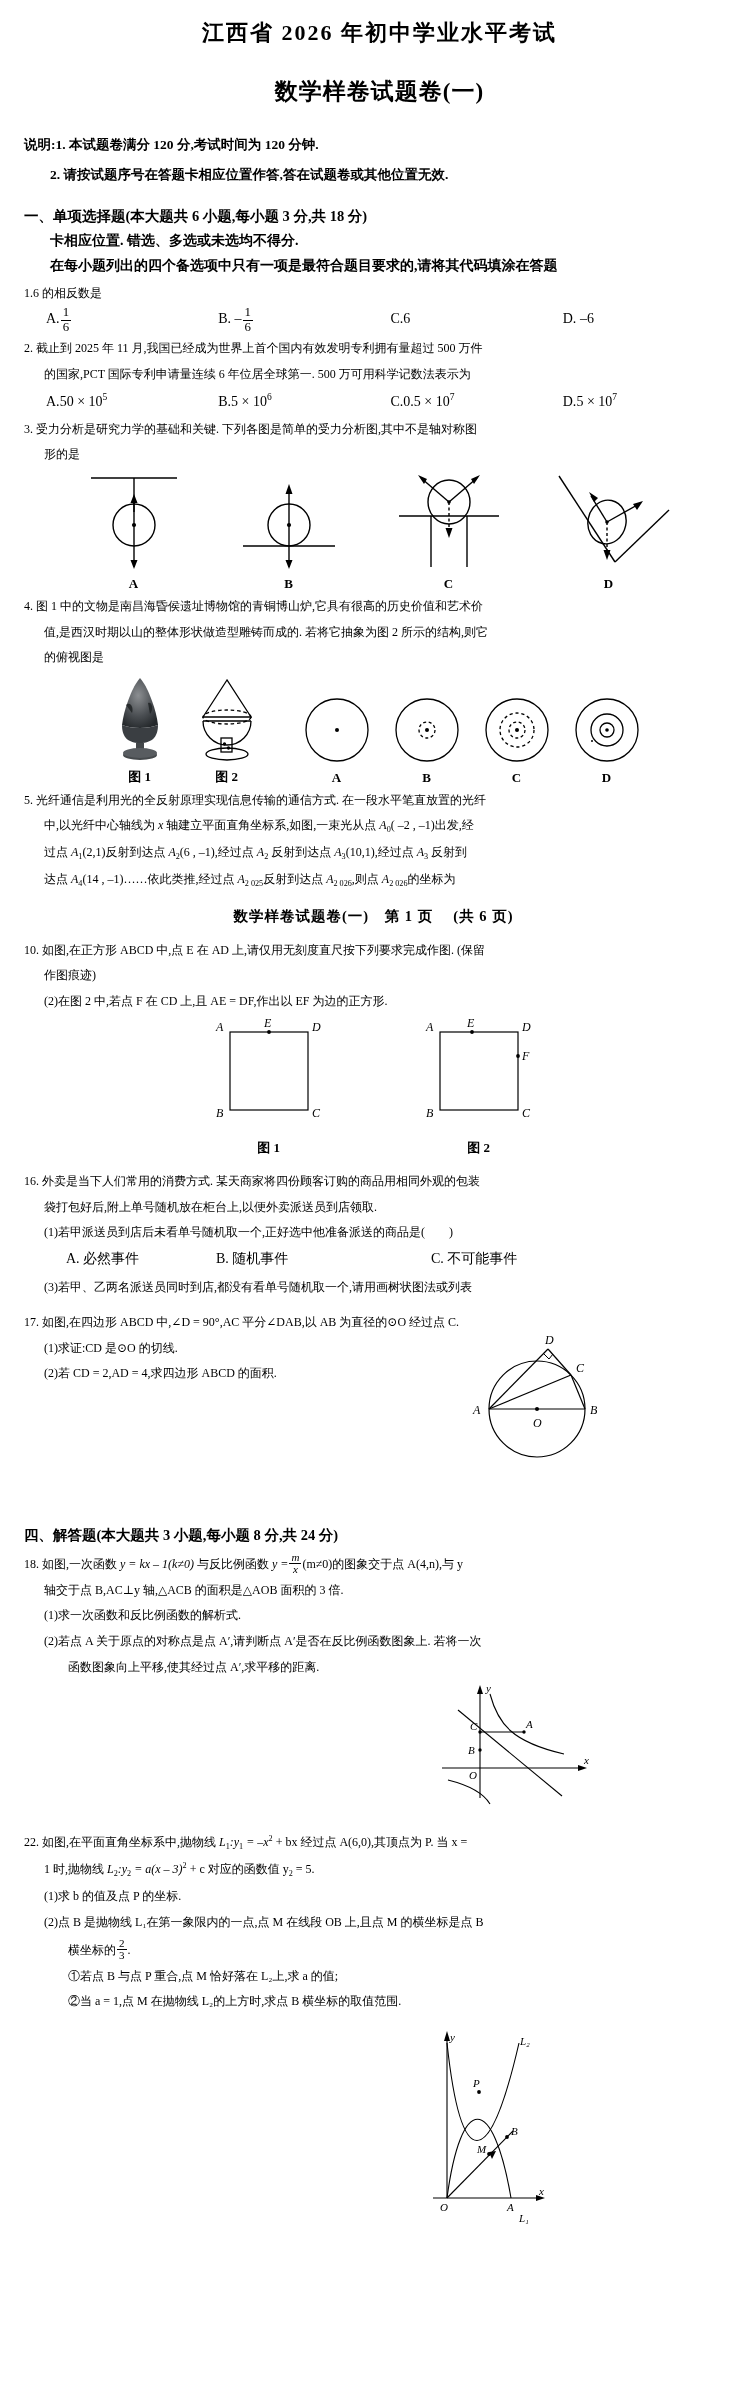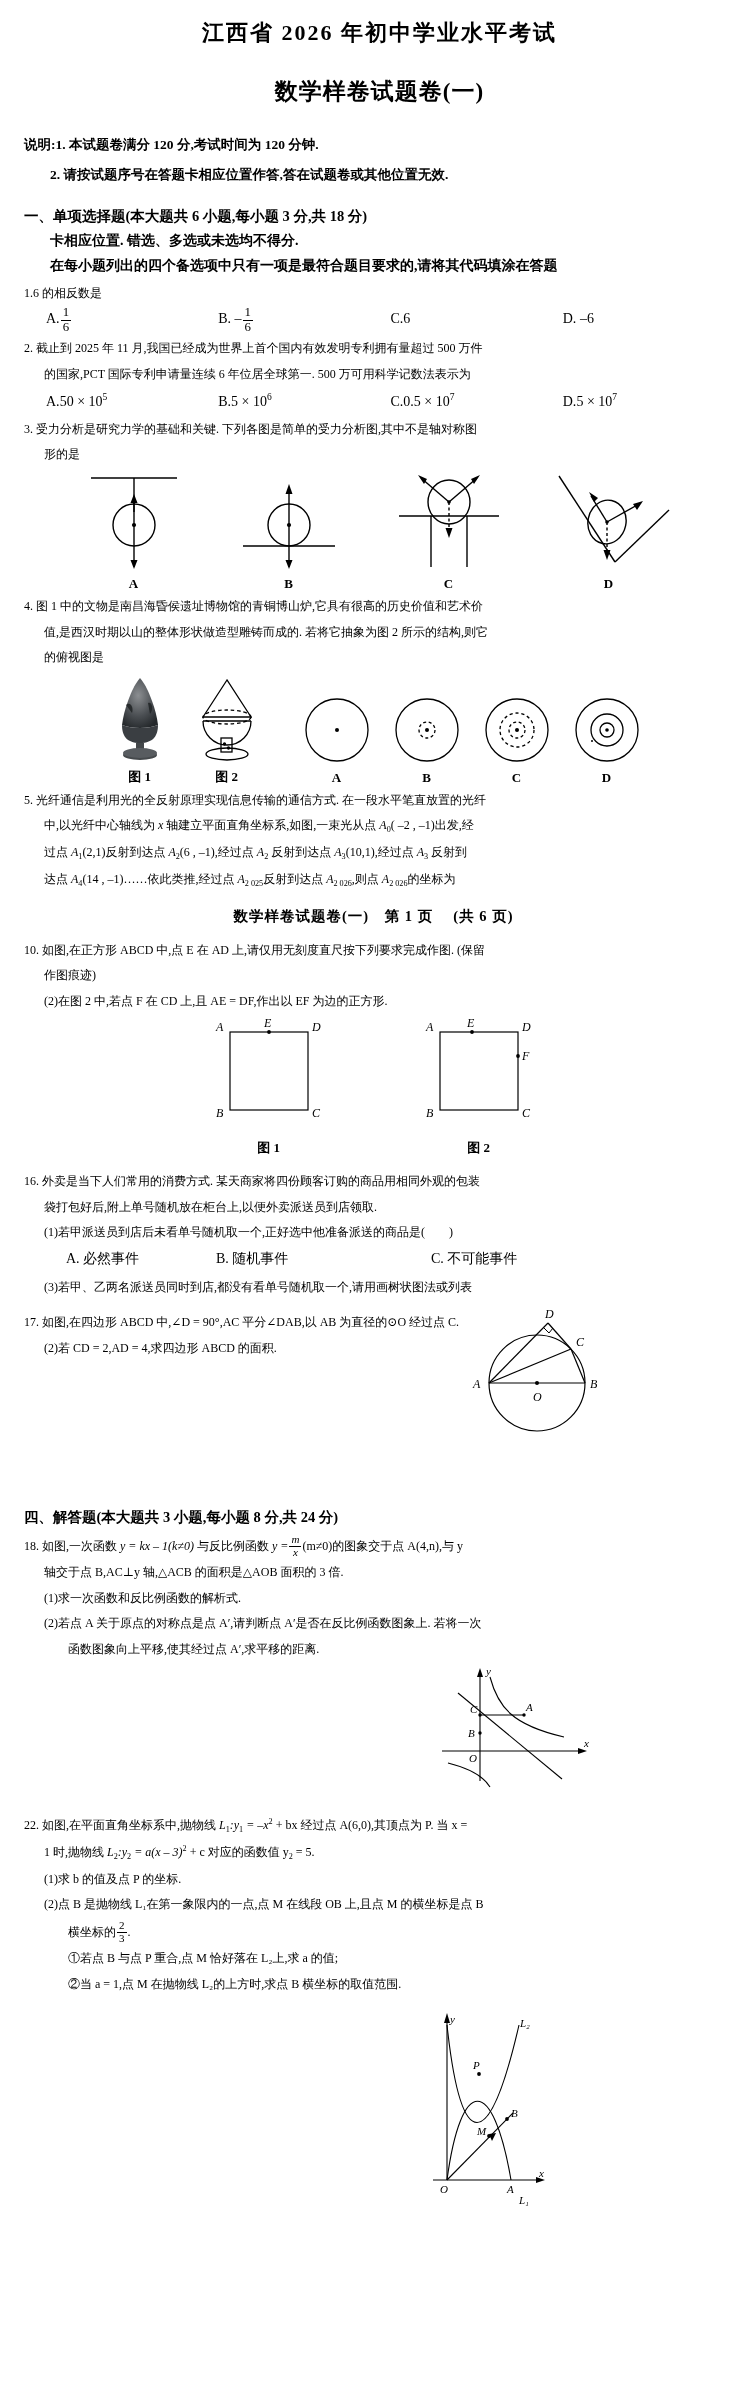--- a/index.html
+++ b/index.html
@@ -46,21 +46,21 @@
   }
   .note-1 { margin-top: 26px; }
   .note-2 { text-indent: 26px; }
 
   .section-head {
     font-size: 14.5px;
     font-weight: bold;
     margin-top: 18px;
     line-height: 1.7;
   }
-  .section-head-4 { margin-top: 36px; }
+  .section-head-4 { margin-top: 28px; }
   .sub-instr {
     font-size: 14px;
     font-weight: bold;
     text-indent: 26px;
     line-height: 1.78;
   }
 
   
   .q {
     font-size: 12px;
@@ -441,20 +441,21 @@
     </div>
     <div class="q q-cont">(3)若甲、乙两名派送员同时到店,都没有看单号随机取一个,请用画树状图法或列表</div>
   </div>
 
   <div class="gap-sm"></div>
 
   <div class="pad">
     <div class="q">
       <span>17.</span> <span>如图,在四边形 ABCD 中,∠D = 90°,AC 平分∠DAB,以 AB 为直径的⊙O 经过点 C.</span>
     </div>
+    <div class="q q-cont">(1)求证:CD 是⊙O 的切线.</div>
     <div class="q q-cont">(2)若 CD = 2,AD = 4,求四边形 ABCD 的面积.</div>
   </div>
 
   <div class="fig-right" style="margin-top:-58px;">
     <div>
       <svg width="180" height="150" viewBox="0 0 180 150">
         <g stroke="#000" stroke-width="1.2" fill="none">
           <circle cx="90" cy="82" r="48"></circle>
           <line x1="42" y1="82" x2="138" y2="82"></line>
           <line x1="42" y1="82" x2="101" y2="22"></line>

